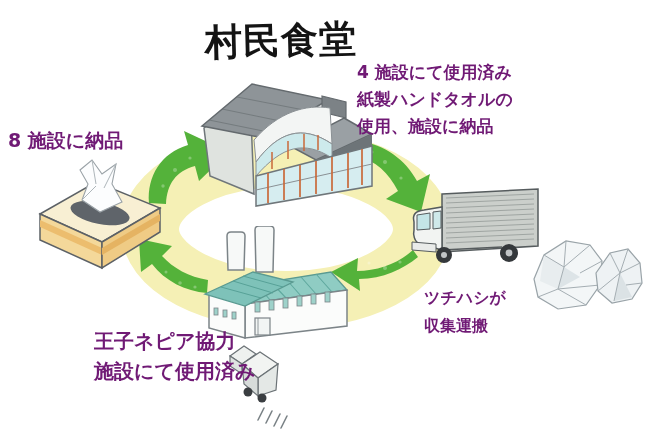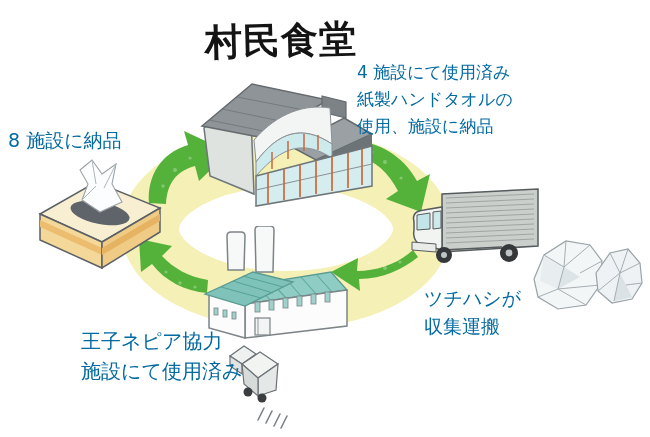--- a/index.html
+++ b/index.html
@@ -8,28 +8,28 @@
     overflow:hidden;font-family:"DejaVu Sans",sans-serif;
   }
   .abs{position:absolute;}
   svg{display:block;}
   
   #cycle-svg{left:0;top:0;z-index:1;}
   
   .illus{z-index:2;}
   
   .label{
-    z-index:3;font-weight:normal;color:#0369a1;
+    z-index:3;font-weight:bold;color:#701a75;
     font-family:"DejaVu Sans",sans-serif;white-space:nowrap;
   }
   .label span{display:block;}
   #label-collection{left:357px;top:59px;font-size:17px;line-height:27px;}
   #label-delivery{left:8px;top:128px;font-size:19px;line-height:24px;}
-  #label-recycle{left:81px;top:326px;font-size:20px;line-height:30px;}
-  #label-transport{left:424px;top:284px;font-size:19px;line-height:28px;}
+  #label-recycle{left:94px;top:326px;font-size:20px;line-height:30px;}
+  #label-transport{left:424px;top:284px;font-size:16px;line-height:28px;}
   #logo{
     left:178px;top:16px;width:206px;text-align:center;z-index:3;
     font-family:"DejaVu Serif",serif;font-weight:bold;font-size:37px;
     color:#141414;letter-spacing:1px;transform:rotate(-1.5deg);
   }
 </style>
 </head>
 <body>
 
 <div class="stage">

